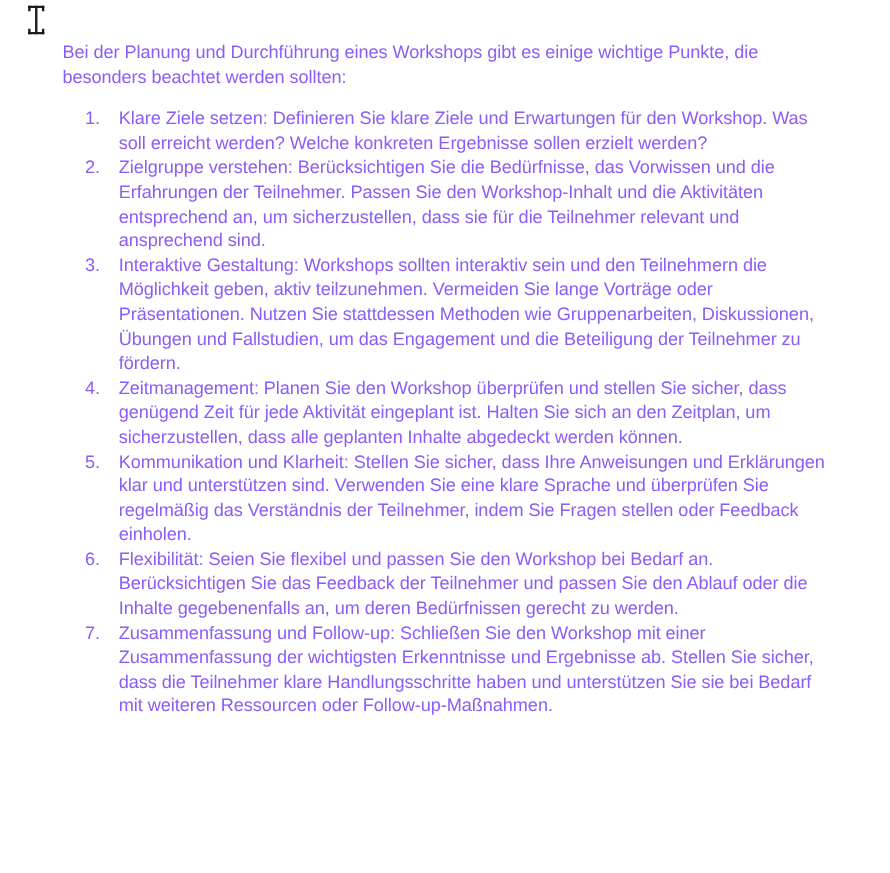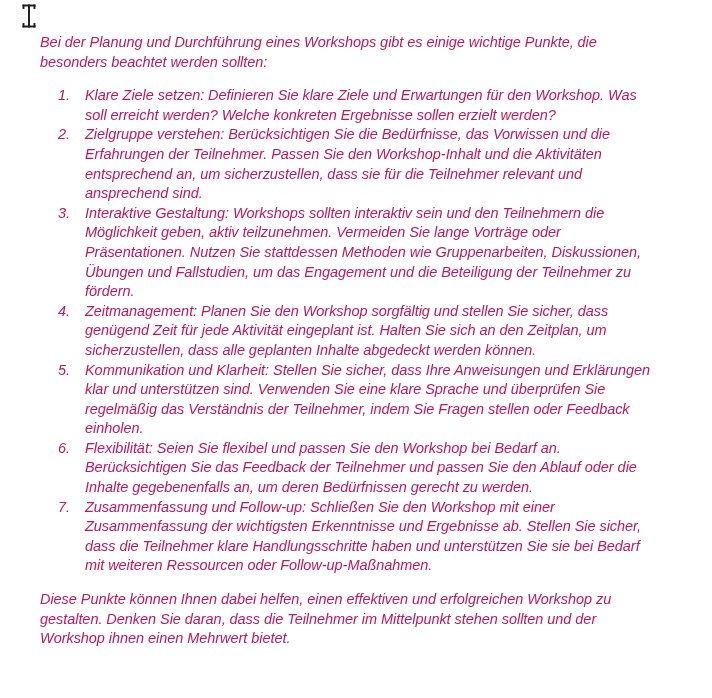--- a/index.html
+++ b/index.html
@@ -16,28 +16,27 @@
   }
   .cursor {
     position: absolute;
     left: 21px;
     top: 4px;
     width: 16px;
     height: 24px;
   }
   .page {
     position: absolute;
-    left: 40px;
+    left: 50px;
     top: 33px;
     width: 618px;
-    color: #be185d;
+    color: #8b5cf6;
     font-size: 14.5px;
     line-height: 19.6px;
     letter-spacing: -0.05px;
-    font-style: italic;
   }
   .page p {
     margin: 0;
   }
   ol.points {
     list-style: none;
     margin: 14px 0;
     padding: 0;
   }
   ol.points li {
@@ -80,31 +79,30 @@
     <li>
       <span class="num">2.</span>
       <span class="txt">Zielgruppe verstehen: Berücksichtigen Sie die Bedürfnisse, das Vorwissen und die Erfahrungen der Teilnehmer. Passen Sie den Workshop-Inhalt und die Aktivitäten entsprechend an, um sicherzustellen, dass sie für die Teilnehmer relevant und ansprechend sind.</span>
     </li>
     <li>
       <span class="num">3.</span>
       <span class="txt">Interaktive Gestaltung: Workshops sollten interaktiv sein und den Teilnehmern die Möglichkeit geben, aktiv teilzunehmen. Vermeiden Sie lange Vorträge oder Präsentationen. Nutzen Sie stattdessen Methoden wie Gruppenarbeiten, Diskussionen, Übungen und Fallstudien, um das Engagement und die Beteiligung der Teilnehmer zu fördern.</span>
     </li>
     <li>
       <span class="num">4.</span>
-      <span class="txt">Zeitmanagement: Planen Sie den Workshop sorgfältig und stellen Sie sicher, dass genügend Zeit für jede Aktivität eingeplant ist. Halten Sie sich an den Zeitplan, um sicherzustellen, dass alle geplanten Inhalte abgedeckt werden können.</span>
+      <span class="txt">Zeitmanagement: Planen Sie den Workshop überprüfen und stellen Sie sicher, dass genügend Zeit für jede Aktivität eingeplant ist. Halten Sie sich an den Zeitplan, um sicherzustellen, dass alle geplanten Inhalte abgedeckt werden können.</span>
     </li>
     <li>
       <span class="num">5.</span>
       <span class="txt">Kommunikation und Klarheit: Stellen Sie sicher, dass Ihre Anweisungen und Erklärungen klar und unterstützen sind. Verwenden Sie eine klare Sprache und überprüfen Sie regelmäßig das Verständnis der Teilnehmer, indem Sie Fragen stellen oder Feedback einholen.</span>
     </li>
     <li>
       <span class="num">6.</span>
       <span class="txt">Flexibilität: Seien Sie flexibel und passen Sie den Workshop bei Bedarf an. Berücksichtigen Sie das Feedback der Teilnehmer und passen Sie den Ablauf oder die Inhalte gegebenenfalls an, um deren Bedürfnissen gerecht zu werden.</span>
     </li>
     <li>
       <span class="num">7.</span>
       <span class="txt">Zusammenfassung und Follow-up: Schließen Sie den Workshop mit einer Zusammenfassung der wichtigsten Erkenntnisse und Ergebnisse ab. Stellen Sie sicher, dass die Teilnehmer klare Handlungsschritte haben und unterstützen Sie sie bei Bedarf mit weiteren Ressourcen oder Follow-up-Maßnahmen.</span>
     </li>
   </ol>
 
-  <p>Diese Punkte können Ihnen dabei helfen, einen effektiven und erfolgreichen Workshop zu gestalten. Denken Sie daran, dass die Teilnehmer im Mittelpunkt stehen sollten und der Workshop ihnen einen Mehrwert bietet.</p>
 
 </div>
 
 </body></html>

